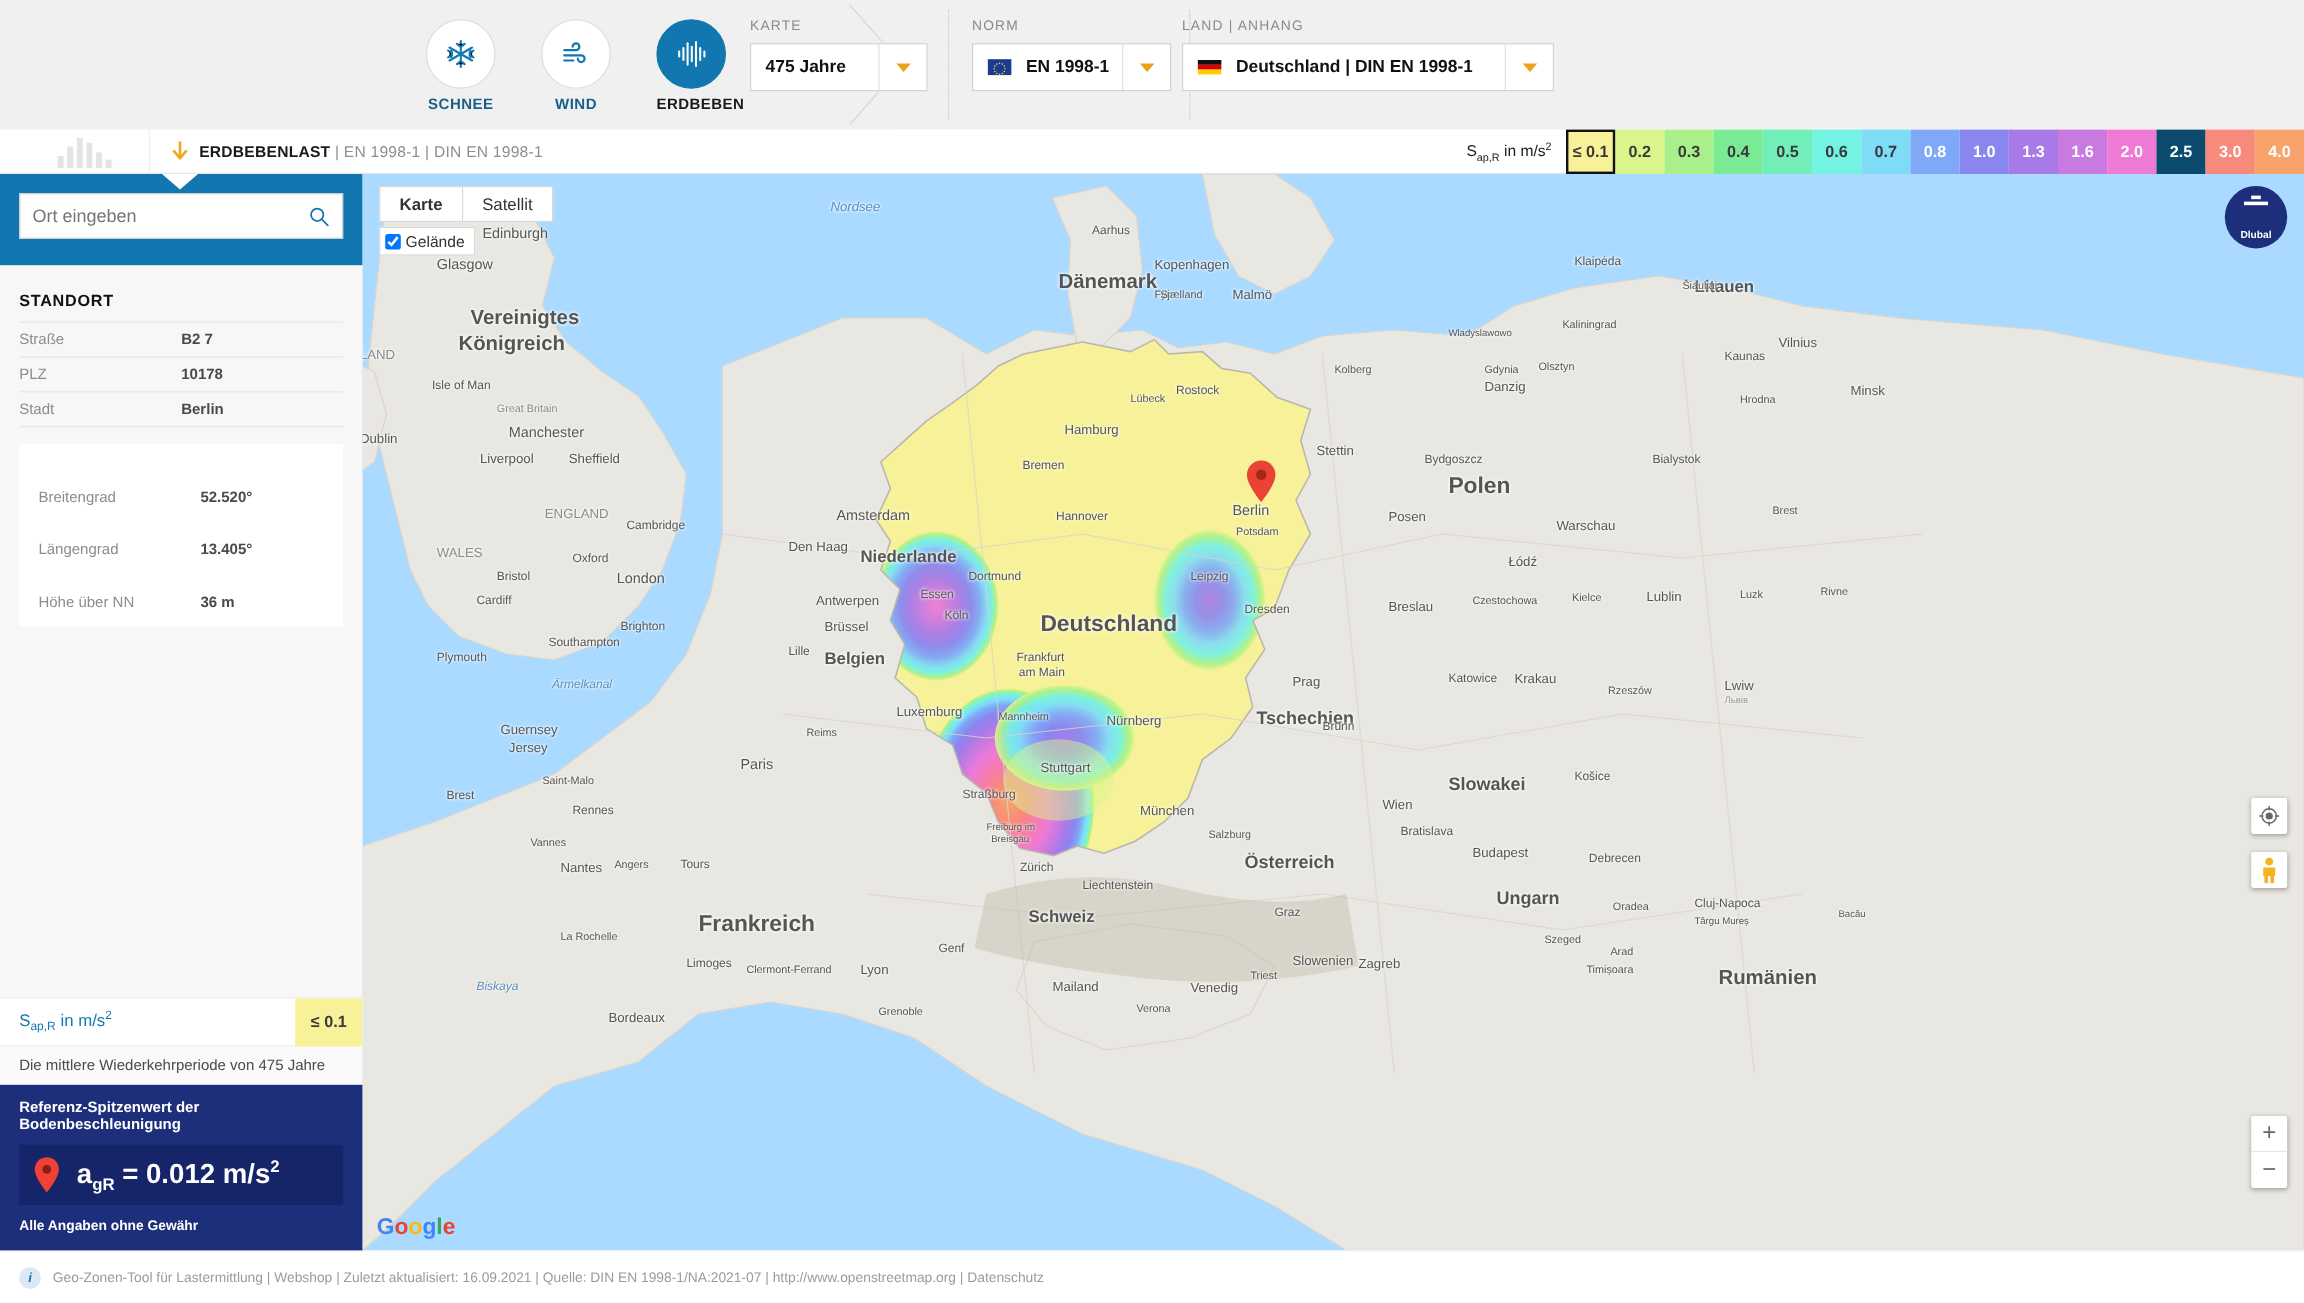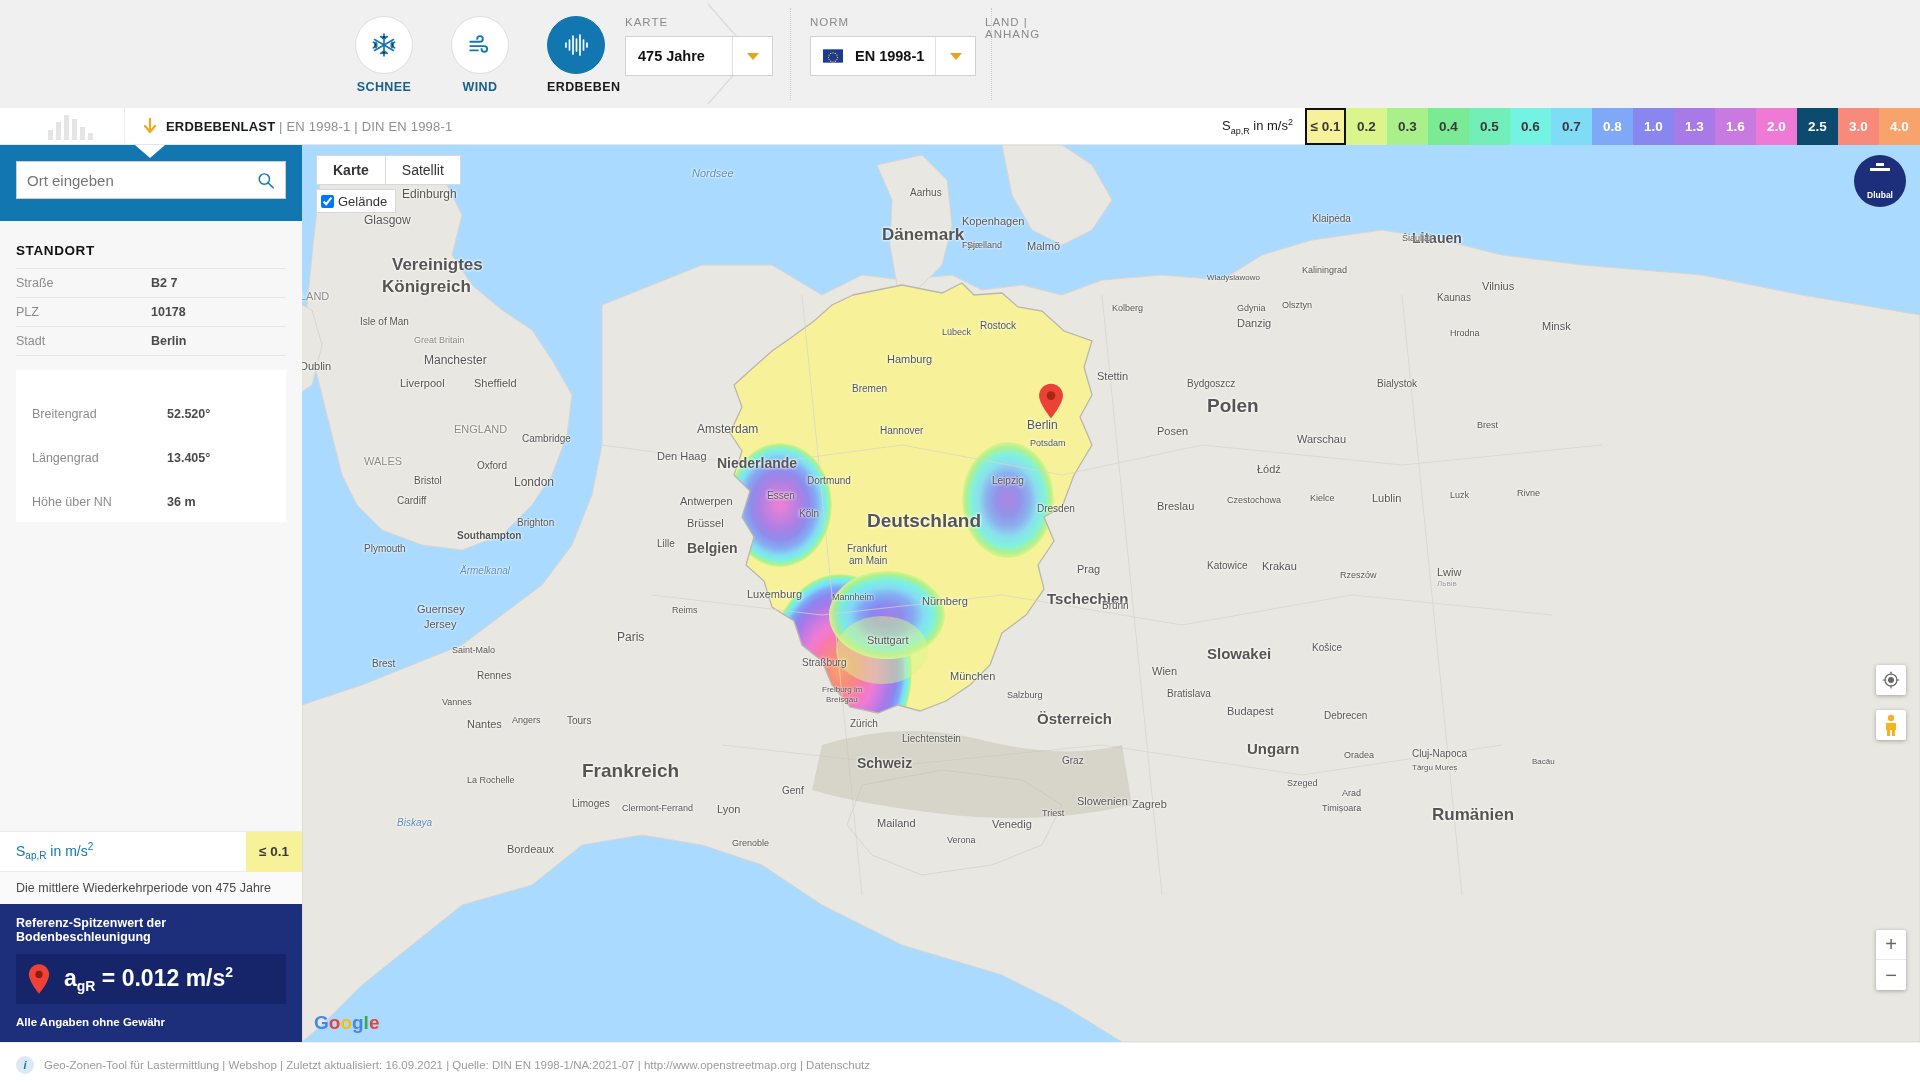--- a/index.html
+++ b/index.html
@@ -307,20 +307,31 @@
           <div class="select-text">EN 1998-1</div>
           <div class="select-arrow">
               <span class="caret"></span>
             </div>
         </div>
       </div>
       <div class="sep-dot" style="left:366px;"></div>
 
       <div class="filter" style="left:360px;">
         <div class="filter-label">LAND | ANHANG</div>
+        <div class="select" style="width:310px;">
+          <svg class="flag" viewBox="0 0 30 18">
+            <rect width="30" height="6" y="0" fill="#111"></rect>
+            <rect width="30" height="6" y="6" fill="#d00"></rect>
+            <rect width="30" height="6" y="12" fill="#fc0"></rect>
+          </svg>
+          <div class="select-text">Deutschland | DIN EN 1998-1</div>
+          <div class="select-arrow">
+              <span class="caret"></span>
+            </div>
+        </div>
       </div>
     </div>
   </div>
 
   <div class="headstrip">
     <div class="logo-bars">
       <i style="height:10px"></i>
         <i style="height:18px"></i>
         <i style="height:25px"></i>
       <i style="height:21px"></i>
@@ -533,21 +544,21 @@
         <div style="position: absolute; left: 1130px; top: 660px; font-size: 17px; color: rgb(85, 85, 85); white-space: nowrap; font-weight: bold; text-shadow: rgba(255, 255, 255, 0.95) 0px 0px 3px, rgba(255, 255, 255, 0.95) 0px 0px 3px;">Rumänien</div>
         <div style="position: absolute; left: 1110px; top: 85px; font-size: 14px; color: rgb(85, 85, 85); white-space: nowrap; font-weight: bold; text-shadow: rgba(255, 255, 255, 0.95) 0px 0px 3px, rgba(255, 255, 255, 0.95) 0px 0px 3px;">Litauen</div>
         <div style="position: absolute; left: 600px; top: 588px; font-size: 10px; color: rgb(85, 85, 85); white-space: nowrap; text-shadow: rgba(255, 255, 255, 0.95) 0px 0px 3px, rgba(255, 255, 255, 0.95) 0px 0px 3px;">Liechtenstein</div>
         <div style="position: absolute; left: 775px; top: 650px; font-size: 11px; color: rgb(85, 85, 85); white-space: nowrap; text-shadow: rgba(255, 255, 255, 0.95) 0px 0px 3px, rgba(255, 255, 255, 0.95) 0px 0px 3px;">Slowenien</div>
         <div style="position: absolute; left: 725px; top: 273px; font-size: 12px; color: rgb(85, 85, 85); white-space: nowrap; text-shadow: rgba(255, 255, 255, 0.95) 0px 0px 3px, rgba(255, 255, 255, 0.95) 0px 0px 3px;">Berlin</div>
         <div style="position: absolute; left: 585px; top: 208px; font-size: 11px; color: rgb(85, 85, 85); white-space: nowrap; text-shadow: rgba(255, 255, 255, 0.95) 0px 0px 3px, rgba(255, 255, 255, 0.95) 0px 0px 3px;">Hamburg</div>
         <div style="position: absolute; left: 550px; top: 238px; font-size: 10px; color: rgb(85, 85, 85); white-space: nowrap; text-shadow: rgba(255, 255, 255, 0.95) 0px 0px 3px, rgba(255, 255, 255, 0.95) 0px 0px 3px;">Bremen</div>
         <div style="position: absolute; left: 578px; top: 280px; font-size: 10px; color: rgb(85, 85, 85); white-space: nowrap; text-shadow: rgba(255, 255, 255, 0.95) 0px 0px 3px, rgba(255, 255, 255, 0.95) 0px 0px 3px;">Hannover</div>
         <div style="position: absolute; left: 690px; top: 330px; font-size: 10px; color: rgb(85, 85, 85); white-space: nowrap; text-shadow: rgba(255, 255, 255, 0.95) 0px 0px 3px, rgba(255, 255, 255, 0.95) 0px 0px 3px;">Leipzig</div>
         <div style="position: absolute; left: 735px; top: 358px; font-size: 10px; color: rgb(85, 85, 85); white-space: nowrap; text-shadow: rgba(255, 255, 255, 0.95) 0px 0px 3px, rgba(255, 255, 255, 0.95) 0px 0px 3px;">Dresden</div>
-        <div style="position: absolute; left: 485px; top: 363px; font-size: 10px; color: rgb(85, 85, 85); white-space: nowrap; text-shadow: rgba(255, 255, 255, 0.95) 0px 0px 3px, rgba(255, 255, 255, 0.95) 0px 0px 3px; margin-left: 12px;">Köln</div>
+        <div style="position: absolute; left: 485px; top: 363px; font-size: 10px; color: rgb(85, 85, 85); white-space: nowrap; text-shadow: rgba(255, 255, 255, 0.95) 0px 0px 3px, rgba(255, 255, 255, 0.95) 0px 0px 3px;">Köln</div>
         <div style="position: absolute; left: 465px; top: 345px; font-size: 10px; color: rgb(85, 85, 85); white-space: nowrap; text-shadow: rgba(255, 255, 255, 0.95) 0px 0px 3px, rgba(255, 255, 255, 0.95) 0px 0px 3px;">Essen</div>
         <div style="position: absolute; left: 505px; top: 330px; font-size: 10px; color: rgb(85, 85, 85); white-space: nowrap; text-shadow: rgba(255, 255, 255, 0.95) 0px 0px 3px, rgba(255, 255, 255, 0.95) 0px 0px 3px;">Dortmund</div>
         <div style="position: absolute; left: 545px; top: 398px; font-size: 10px; color: rgb(85, 85, 85); white-space: nowrap; text-shadow: rgba(255, 255, 255, 0.95) 0px 0px 3px, rgba(255, 255, 255, 0.95) 0px 0px 3px;">Frankfurt</div>
         <div style="position: absolute; left: 547px; top: 410px; font-size: 10px; color: rgb(85, 85, 85); white-space: nowrap; text-shadow: rgba(255, 255, 255, 0.95) 0px 0px 3px, rgba(255, 255, 255, 0.95) 0px 0px 3px;">am Main</div>
         <div style="position: absolute; left: 530px; top: 447px; font-size: 9px; color: rgb(85, 85, 85); white-space: nowrap; text-shadow: rgba(255, 255, 255, 0.95) 0px 0px 3px, rgba(255, 255, 255, 0.95) 0px 0px 3px;">Mannheim</div>
         <div style="position: absolute; left: 565px; top: 489px; font-size: 11px; color: rgb(85, 85, 85); white-space: nowrap; text-shadow: rgba(255, 255, 255, 0.95) 0px 0px 3px, rgba(255, 255, 255, 0.95) 0px 0px 3px;">Stuttgart</div>
         <div style="position: absolute; left: 620px; top: 450px; font-size: 11px; color: rgb(85, 85, 85); white-space: nowrap; text-shadow: rgba(255, 255, 255, 0.95) 0px 0px 3px, rgba(255, 255, 255, 0.95) 0px 0px 3px;">Nürnberg</div>
         <div style="position: absolute; left: 648px; top: 525px; font-size: 11px; color: rgb(85, 85, 85); white-space: nowrap; text-shadow: rgba(255, 255, 255, 0.95) 0px 0px 3px, rgba(255, 255, 255, 0.95) 0px 0px 3px;">München</div>
         <div style="position: absolute; left: 500px; top: 512px; font-size: 10px; color: rgb(85, 85, 85); white-space: nowrap; text-shadow: rgba(255, 255, 255, 0.95) 0px 0px 3px, rgba(255, 255, 255, 0.95) 0px 0px 3px;">Straßburg</div>
         <div style="position: absolute; left: 520px; top: 540px; font-size: 8px; color: rgb(85, 85, 85); white-space: nowrap; text-shadow: rgba(255, 255, 255, 0.95) 0px 0px 3px, rgba(255, 255, 255, 0.95) 0px 0px 3px;">Freiburg im</div>
@@ -642,21 +653,21 @@
         <div style="position: absolute; left: 152px; top: 278px; font-size: 11px; color: rgb(138, 138, 138); white-space: nowrap; text-shadow: rgba(255, 255, 255, 0.95) 0px 0px 3px, rgba(255, 255, 255, 0.95) 0px 0px 3px;">ENGLAND</div>
         <div style="position: absolute; left: 62px; top: 310px; font-size: 11px; color: rgb(138, 138, 138); white-space: nowrap; text-shadow: rgba(255, 255, 255, 0.95) 0px 0px 3px, rgba(255, 255, 255, 0.95) 0px 0px 3px;">WALES</div>
         <div style="position: absolute; left: -2px; top: 215px; font-size: 11px; color: rgb(85, 85, 85); white-space: nowrap; text-shadow: rgba(255, 255, 255, 0.95) 0px 0px 3px, rgba(255, 255, 255, 0.95) 0px 0px 3px;">Dublin</div>
         <div style="position: absolute; left: -10px; top: 145px; font-size: 11px; color: rgb(138, 138, 138); white-space: nowrap; text-shadow: rgba(255, 255, 255, 0.95) 0px 0px 3px, rgba(255, 255, 255, 0.95) 0px 0px 3px;">RLAND</div>
         <div style="position: absolute; left: 220px; top: 288px; font-size: 10px; color: rgb(85, 85, 85); white-space: nowrap; text-shadow: rgba(255, 255, 255, 0.95) 0px 0px 3px, rgba(255, 255, 255, 0.95) 0px 0px 3px;">Cambridge</div>
         <div style="position: absolute; left: 175px; top: 315px; font-size: 10px; color: rgb(85, 85, 85); white-space: nowrap; text-shadow: rgba(255, 255, 255, 0.95) 0px 0px 3px, rgba(255, 255, 255, 0.95) 0px 0px 3px;">Oxford</div>
         <div style="position: absolute; left: 212px; top: 330px; font-size: 12px; color: rgb(85, 85, 85); white-space: nowrap; text-shadow: rgba(255, 255, 255, 0.95) 0px 0px 3px, rgba(255, 255, 255, 0.95) 0px 0px 3px;">London</div>
         <div style="position: absolute; left: 112px; top: 330px; font-size: 10px; color: rgb(85, 85, 85); white-space: nowrap; text-shadow: rgba(255, 255, 255, 0.95) 0px 0px 3px, rgba(255, 255, 255, 0.95) 0px 0px 3px;">Bristol</div>
         <div style="position: absolute; left: 95px; top: 350px; font-size: 10px; color: rgb(85, 85, 85); white-space: nowrap; text-shadow: rgba(255, 255, 255, 0.95) 0px 0px 3px, rgba(255, 255, 255, 0.95) 0px 0px 3px;">Cardiff</div>
         <div style="position: absolute; left: 215px; top: 372px; font-size: 10px; color: rgb(85, 85, 85); white-space: nowrap; text-shadow: rgba(255, 255, 255, 0.95) 0px 0px 3px, rgba(255, 255, 255, 0.95) 0px 0px 3px;">Brighton</div>
-        <div style="position: absolute; left: 155px; top: 385px; font-size: 10px; color: rgb(85, 85, 85); white-space: nowrap; text-shadow: rgba(255, 255, 255, 0.95) 0px 0px 3px, rgba(255, 255, 255, 0.95) 0px 0px 3px; font-weight: bold;">Southampton</div>
+        <div style="position: absolute; left: 155px; top: 385px; font-size: 10px; color: rgb(85, 85, 85); white-space: nowrap; text-shadow: rgba(255, 255, 255, 0.95) 0px 0px 3px, rgba(255, 255, 255, 0.95) 0px 0px 3px;">Southampton</div>
         <div style="position: absolute; left: 62px; top: 398px; font-size: 10px; color: rgb(85, 85, 85); white-space: nowrap; text-shadow: rgba(255, 255, 255, 0.95) 0px 0px 3px, rgba(255, 255, 255, 0.95) 0px 0px 3px;">Plymouth</div>
         <div style="position: absolute; left: 115px; top: 458px; font-size: 11px; color: rgb(85, 85, 85); white-space: nowrap; text-shadow: rgba(255, 255, 255, 0.95) 0px 0px 3px, rgba(255, 255, 255, 0.95) 0px 0px 3px;">Guernsey</div>
         <div style="position: absolute; left: 122px; top: 473px; font-size: 11px; color: rgb(85, 85, 85); white-space: nowrap; text-shadow: rgba(255, 255, 255, 0.95) 0px 0px 3px, rgba(255, 255, 255, 0.95) 0px 0px 3px;">Jersey</div>
         <div style="position: absolute; left: 158px; top: 420px; font-size: 10px; color: rgb(91, 143, 191); white-space: nowrap; font-style: italic; text-shadow: rgba(255, 255, 255, 0.95) 0px 0px 3px, rgba(255, 255, 255, 0.95) 0px 0px 3px;">Ärmelkanal</div>
         <div style="position: absolute; left: 95px; top: 672px; font-size: 10px; color: rgb(91, 143, 191); white-space: nowrap; font-style: italic; text-shadow: rgba(255, 255, 255, 0.95) 0px 0px 3px, rgba(255, 255, 255, 0.95) 0px 0px 3px;">Biskaya</div>
         <div style="position: absolute; left: 728px; top: 293px; font-size: 9px; color: rgb(85, 85, 85); white-space: nowrap; text-shadow: rgba(255, 255, 255, 0.95) 0px 0px 3px, rgba(255, 255, 255, 0.95) 0px 0px 3px;">Potsdam</div>
         <div style="position: absolute; left: 1230px; top: 612px; font-size: 8px; color: rgb(85, 85, 85); white-space: nowrap; text-shadow: rgba(255, 255, 255, 0.95) 0px 0px 3px, rgba(255, 255, 255, 0.95) 0px 0px 3px;">Bacău</div>
       </div>
 
     <svg class="pin-map" style="left:736px; top:238px;" width="26" height="36" viewBox="0 0 24 32">

